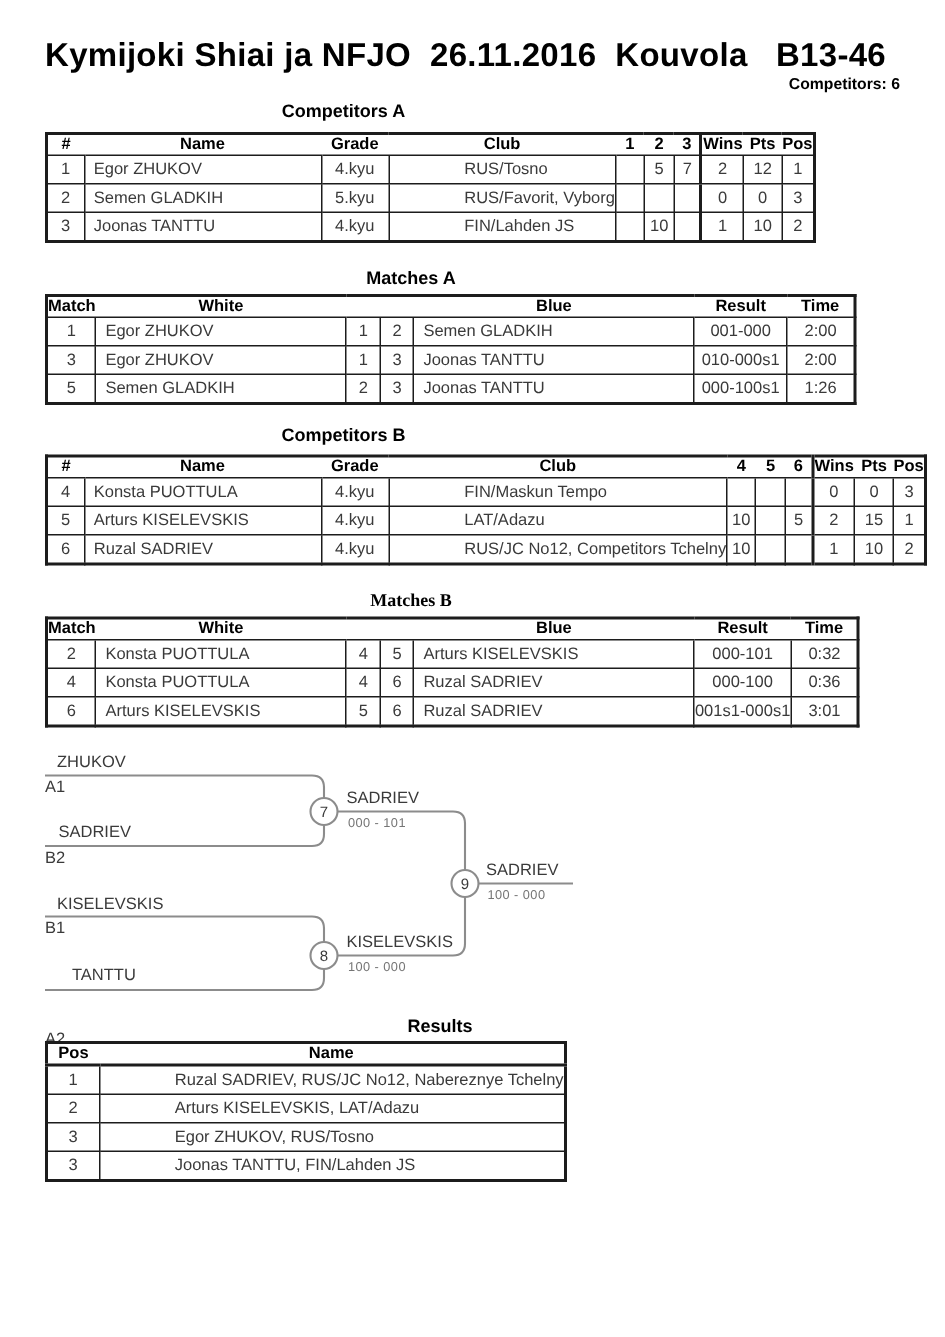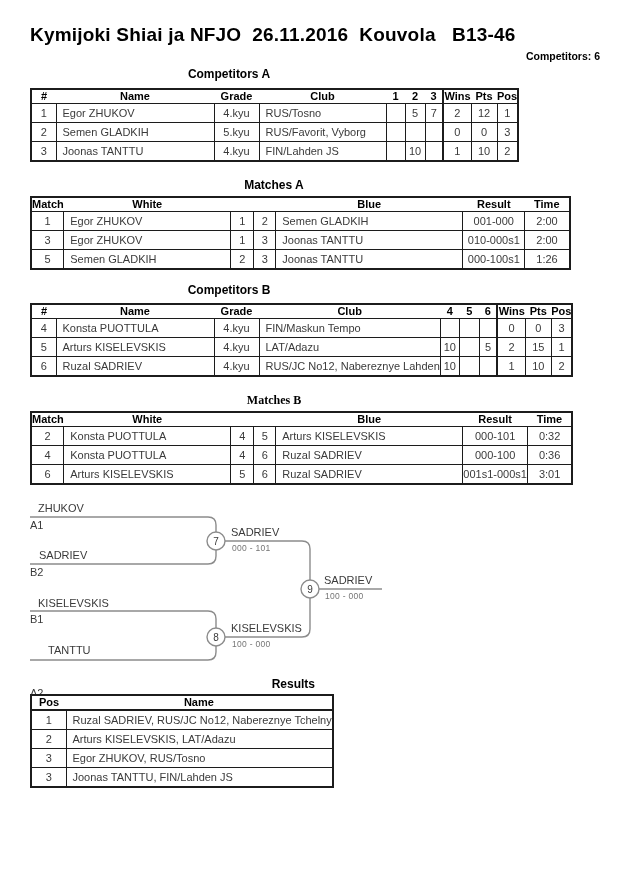--- a/index.html
+++ b/index.html
@@ -5,35 +5,35 @@
   :root{ --bd:#1c1c1c; --txt:#3a3a3a; --line:#8c8c8c; --score:#757575; }
   html,body{margin:0;padding:0;}
   body{
     width:630px;height:891px;background:#ffffff;position:relative;
     font-family:"Liberation Sans", sans-serif; color:var(--txt);
     overflow:hidden;
   }
   .abs{position:absolute;}
   .title{
     left:30px;top:24px;width:460px;text-align:center;
-    font-size:19px;font-weight:bold;color:#000;white-space:pre;letter-spacing:.2px;
+    font-size:22px;font-weight:bold;color:#000;white-space:pre;letter-spacing:.2px;
   }
   .compcount{left:400px;top:50px;width:200px;text-align:right;font-size:10.5px;font-weight:bold;color:#000;}
   .heading{font-size:12px;font-weight:bold;color:#000;text-align:center;white-space:nowrap;}
   
   .t{position:absolute;border-collapse:collapse;table-layout:fixed;border:2px solid var(--bd);background:#fff;}
   .t th{font-size:11px;font-weight:bold;color:#000;padding:0;height:13px;line-height:13px;
         border:0;border-bottom:1px solid var(--bd);text-align:center;white-space:nowrap;overflow:visible;}
   .t td{font-size:11px;color:var(--txt);padding:0;height:18px;line-height:18px;
         border:1px solid var(--bd);white-space:nowrap;}
   .t td.l{text-align:left;padding-left:6px;}
   .t td.c{text-align:center;}
   .thickL{border-left:2px solid var(--bd) !important;}
   .results .t th, .r-hdr th{border-bottom:2px solid var(--bd);}
-  .ovf{position:relative;z-index:2;white-space:nowrap;}
+  .ovf{position:relative;z-index:2;white-space:nowrap;margin-left:44px;}
   
   .w-num{width:25px}.w-name{width:158px}.w-grade{width:45px}.w-club{width:127px}
   .w-s1{width:19px}.w-s2{width:20px}.w-s3{width:18px}.w-wins{width:28px}.w-pts{width:26px}.w-pos{width:21px}
   
   .m-match{width:28px}.m-white{width:167px}.m-n1{width:23px}.m-n2{width:22px}
   .m-blue{width:187px}.m-result{width:62px}.m-time{width:45px}
   
   .r-pos{width:35px}.r-name{width:250px}
   
   .bname{position:absolute;font-size:11px;color:var(--txt);white-space:nowrap;}
@@ -221,21 +221,21 @@
       <td class="c"></td>
       <td class="c">5</td>
       <td class="c thickL">2</td>
       <td class="c">15</td>
       <td class="c">1</td>
     </tr>
     <tr>
       <td class="c">6</td>
       <td class="l">Ruzal SADRIEV</td>
       <td class="c">4.kyu</td>
-      <td class="l"><span class="ovf">RUS/JC No12, Nabereznye Lahden</span></td>
+      <td class="l"><span class="ovf">RUS/JC No12, Competitors Tchelny</span></td>
       <td class="c">10</td>
       <td class="c"></td>
       <td class="c"></td>
       <td class="c thickL">1</td>
       <td class="c">10</td>
       <td class="c">2</td>
     </tr>
   </tbody>
 </table>
 

